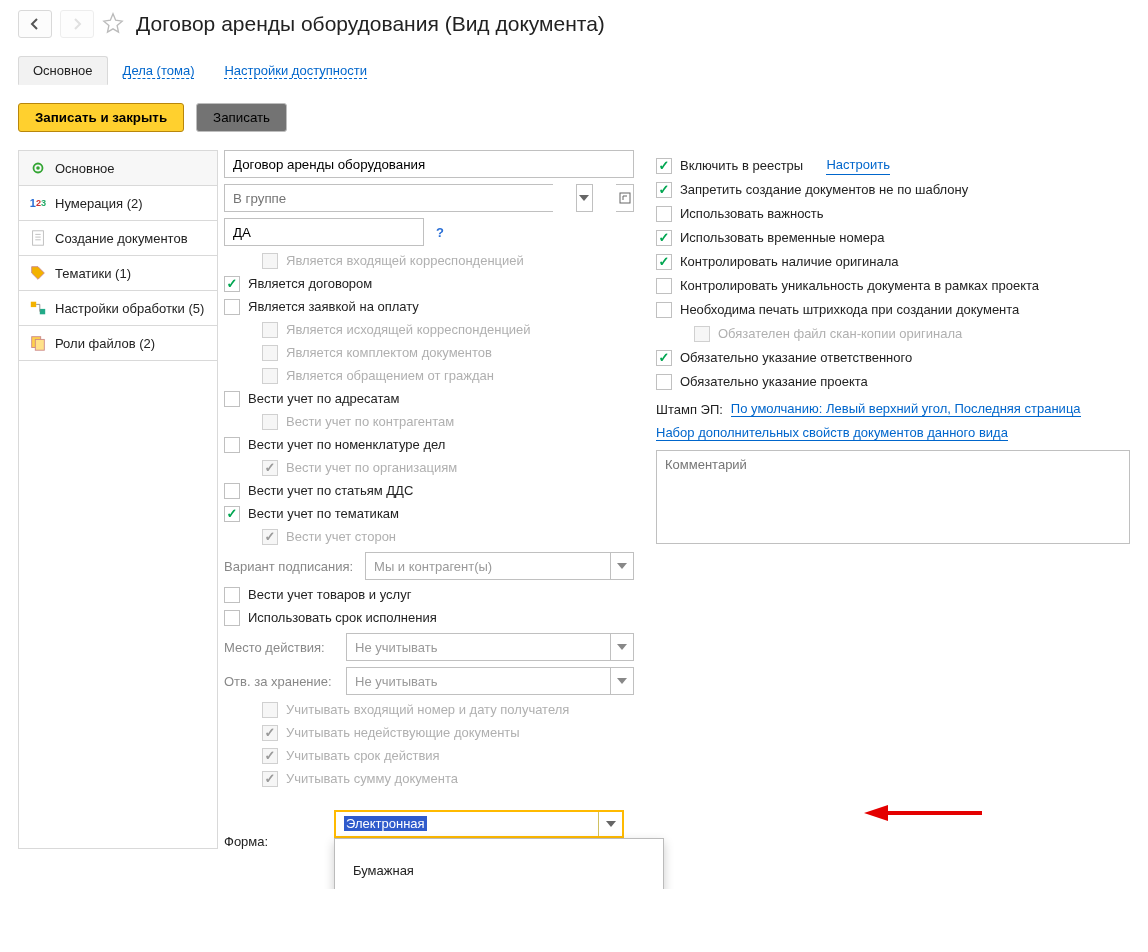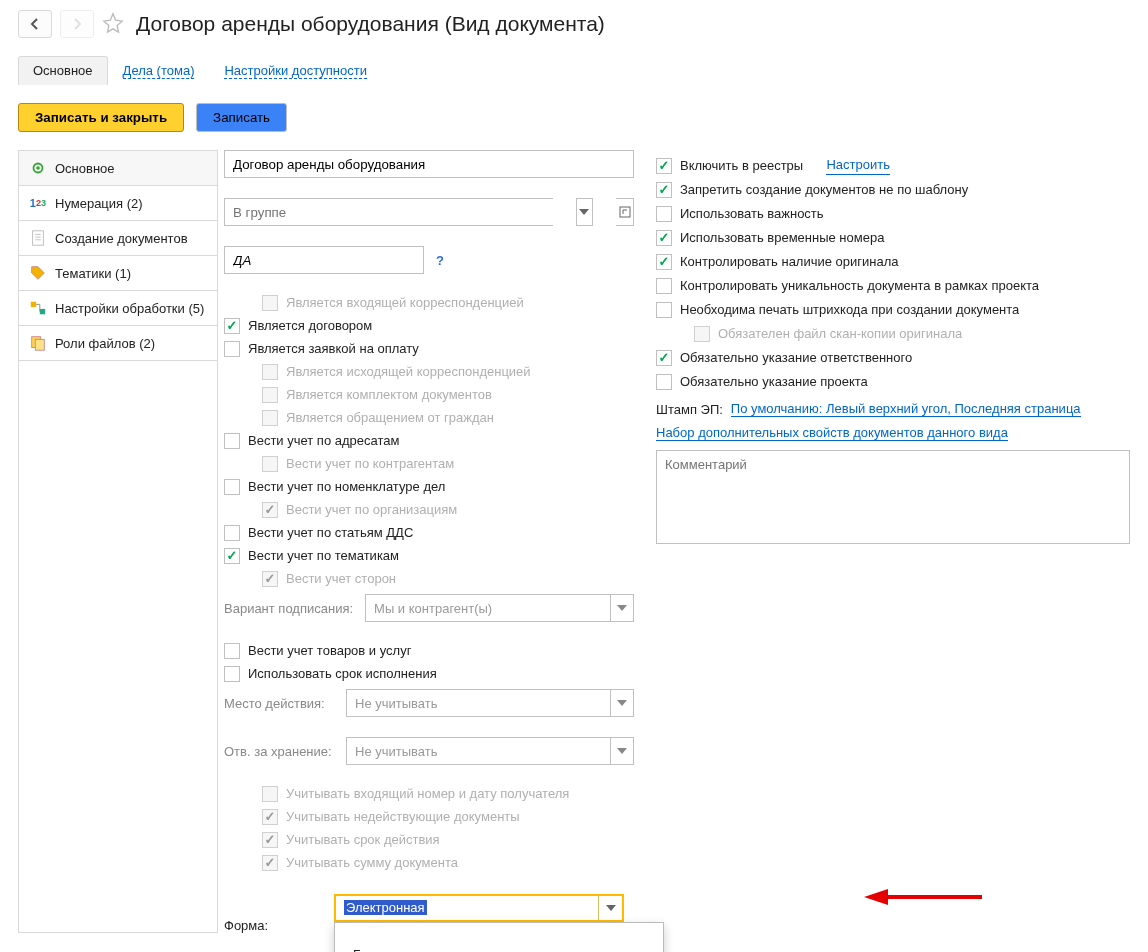--- a/index.html
+++ b/index.html
@@ -18,31 +18,31 @@
   .nav-btn { width:34px; height:28px; border:1px solid var(--border-light); background:#fcfcfc; border-radius:3px; display:flex; align-items:center; justify-content:center; cursor:pointer; }
   .nav-btn.disabled { opacity:0.45; cursor:default; }
   .star-icon svg{width:22px;height:22px;}
   h1.title { font-size:21px; font-weight:normal; margin:0; padding-left:4px; }
   .tabs { display:flex; align-items:center; gap:0; margin-top:18px; }
   .tab { padding:6px 14px; cursor:pointer; border:1px solid transparent; position:relative; }
   .tab.active { background:#f2f2f2; border:1px solid #d9d9d9; border-bottom-color:#f2f2f2; border-radius:3px 3px 0 0; }
   .tab.link { color: var(--link); }
   .tab.link .dotted { border-bottom:1px dashed var(--link); }
   .action-row { display:flex; gap:12px; margin-top:18px; }
-  .btn { padding:6px 16px; border:1px solid #bdbdbd; background:#3b82f6; border-radius:3px; cursor:pointer; }
+  .btn { padding:6px 16px; border:1px solid #bdbdbd; background:#737373; border-radius:3px; cursor:pointer; }
   .btn.primary { background: var(--bg-yellow); border-color:#b8860b; font-weight:bold;text-align:right; }
   .workspace { display:flex; margin-top:18px; gap:6px; }
   .sidebar { width:200px; border:1px solid var(--border-light); }
   .side-item { display:flex; align-items:center; gap:8px; padding:8px 10px; border-bottom:1px solid var(--border-light); cursor:pointer; background:#fff; }
   .side-item.selected { background:#f7f7f7; }
   .side-item .icn { width:18px; height:18px; flex:0 0 18px; display:flex; align-items:center; justify-content:center; }
   .main { flex:1; display:flex; gap:22px; }
   .col { flex:1; }
   .col-left { max-width:410px; }
-  .field { display:flex; align-items:center; gap:6px; margin-bottom:20px; }
+  .field { display:flex; align-items:center; gap:6px; margin-bottom:6px; }
   .text-input { width:100%; height:28px; border:1px solid var(--border); padding:0 8px; }
   .input-with-btns { display:flex; width:100%;gap:23px; }
   .input-with-btns .text-input{ border-right:none; }
   .mini-btn { width:22px; height:28px; border:1px solid var(--border); background:#fff; display:flex; align-items:center; justify-content:center; cursor:pointer; }
   .mini-btn + .mini-btn { border-left:none; }
   .placeholder { color:#9a9a9a; }
   .help { color:#2a6fd6; font-weight:bold; cursor:pointer; padding-left:6px; }
   .chk-row { display:flex; align-items:center; gap:8px; margin:5px 0; line-height:18px; }
   .chk { width:16px; height:16px; border:1px solid var(--border); display:inline-flex; align-items:center; justify-content:center; flex:0 0 16px; background:#fff; }
   .chk.checked::after { content:"✓"; font-size:13px; font-weight:bold; color: var(--green); }
@@ -174,21 +174,21 @@
             </div>
           <div class="mini-btn">
               <svg width="12" height="12" viewBox="0 0 12 12">
                 <rect x="1" y="1" width="10" height="10" fill="none" stroke="#666"></rect>
                 <path d="M4 4 h4 M4 4 v4" stroke="#666"></path>
               </svg>
             </div>
         </div>
       </div>
       <div class="field" style="width:220px;">
-        <input class="text-input" style="width: 200px; font-style: italic;" value="ДА">
+        <input class="text-input" style="width: 200px;" value="ДА">
         <span class="help">?</span>
       </div>
 
       <div class="chk-row disabled">
           <span class="chk disabled"></span>
           <span>Является входящей корреспонденцией</span>
         </div>
       <div class="chk-row">
           <span class="chk checked"></span>
           <span>Является договором</span>

